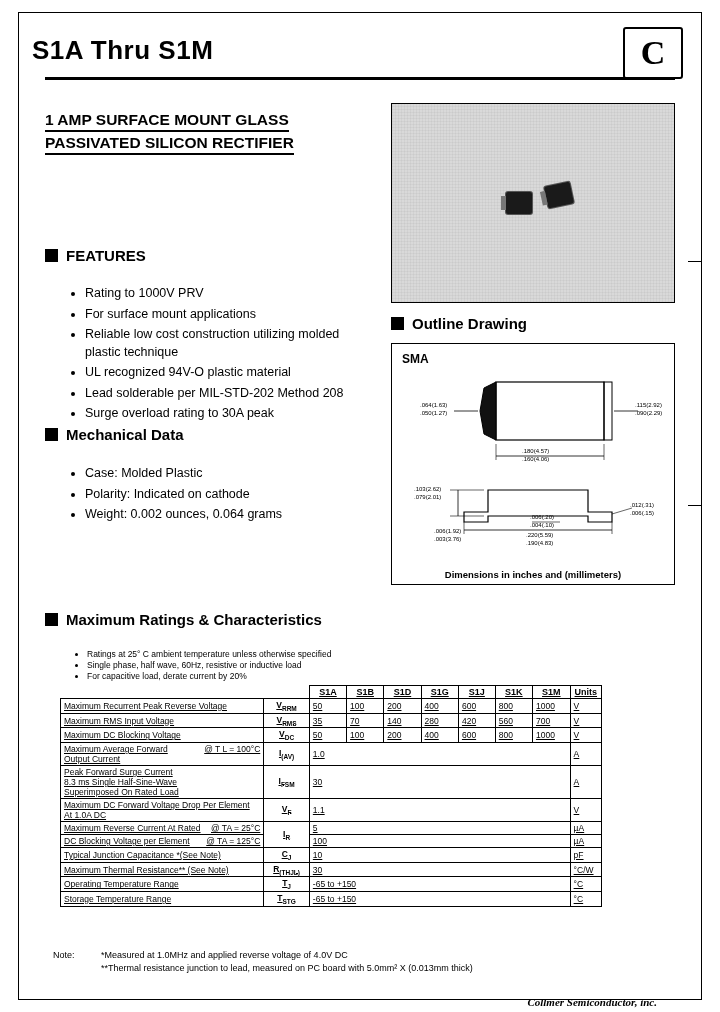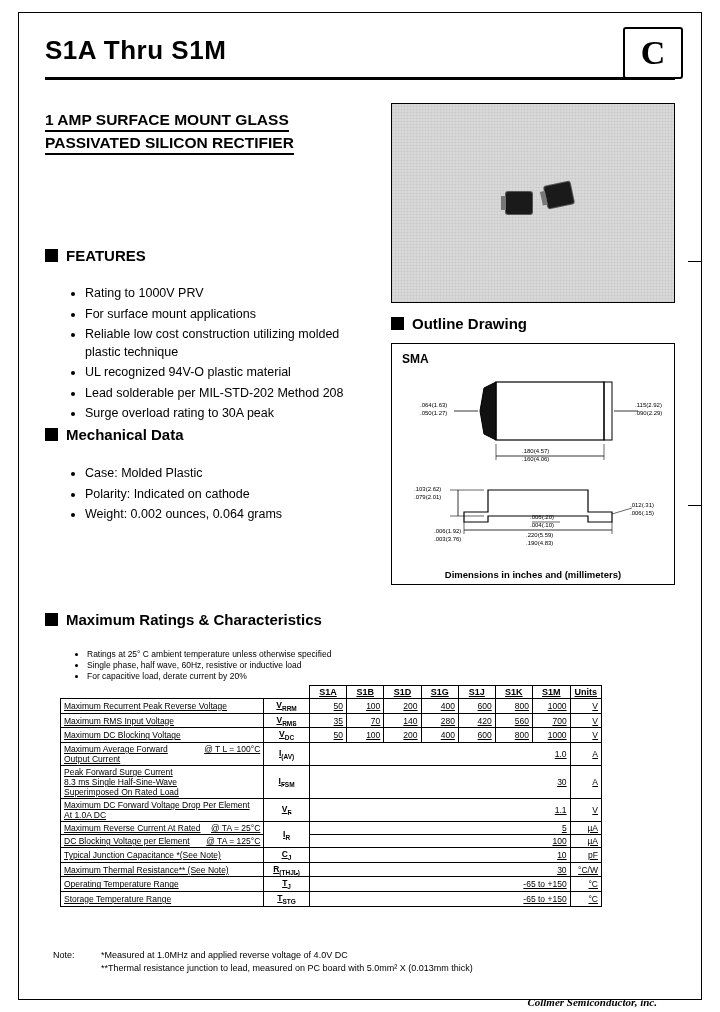--- a/index.html
+++ b/index.html
@@ -18,21 +18,21 @@
     border:1px solid #000;
     box-sizing:border-box;
     background:#fff;
   }
   .inner{
     position:absolute;left:10px;top:8px;width:664px;height:970px;
   }
   
   .title{
     font-size:26px;font-weight:bold;letter-spacing:0.5px;
-    margin:14px 0 0 16px;
+    margin:14px 0 0 3px;
   }
   .rule{
     position:absolute;left:16px;top:56px;width:630px;height:3px;background:#000;
   }
   .logo{
     position:absolute;right:10px;top:6px;width:56px;height:48px;
     border:2px solid #000;border-radius:3px;
     display:flex;align-items:center;justify-content:center;
     font-family:"Liberation Serif", serif;
     font-size:34px;font-weight:bold;
@@ -88,21 +88,21 @@
   .notes-small ul{padding-left:12px;}
   .notes-small li{list-style:disc;}
 
   table{
     position:absolute;left:31px;top:664px;width:542px;
     border-collapse:collapse;font-size:8.5px;text-decoration:underline;
   }
   td,th{border:1px solid #000;padding:1px 3px;vertical-align:middle;}
   th{font-weight:bold;text-align:center;font-size:9px;}
   td.l{text-align:left;}
-  td.c{text-align:right;}
+  td.c{text-align:left;}
   .sym{font-weight:bold;text-align:center;}
   .sub{font-size:6.5px;vertical-align:sub;}
 
   .footnotes{
     position:absolute;left:24px;top:928px;font-size:9px;line-height:13px;
   }
   .footnotes .lbl{position:absolute;left:0;top:0;}
   .footnotes .bodyx{margin-left:48px;}
 
   .company{

